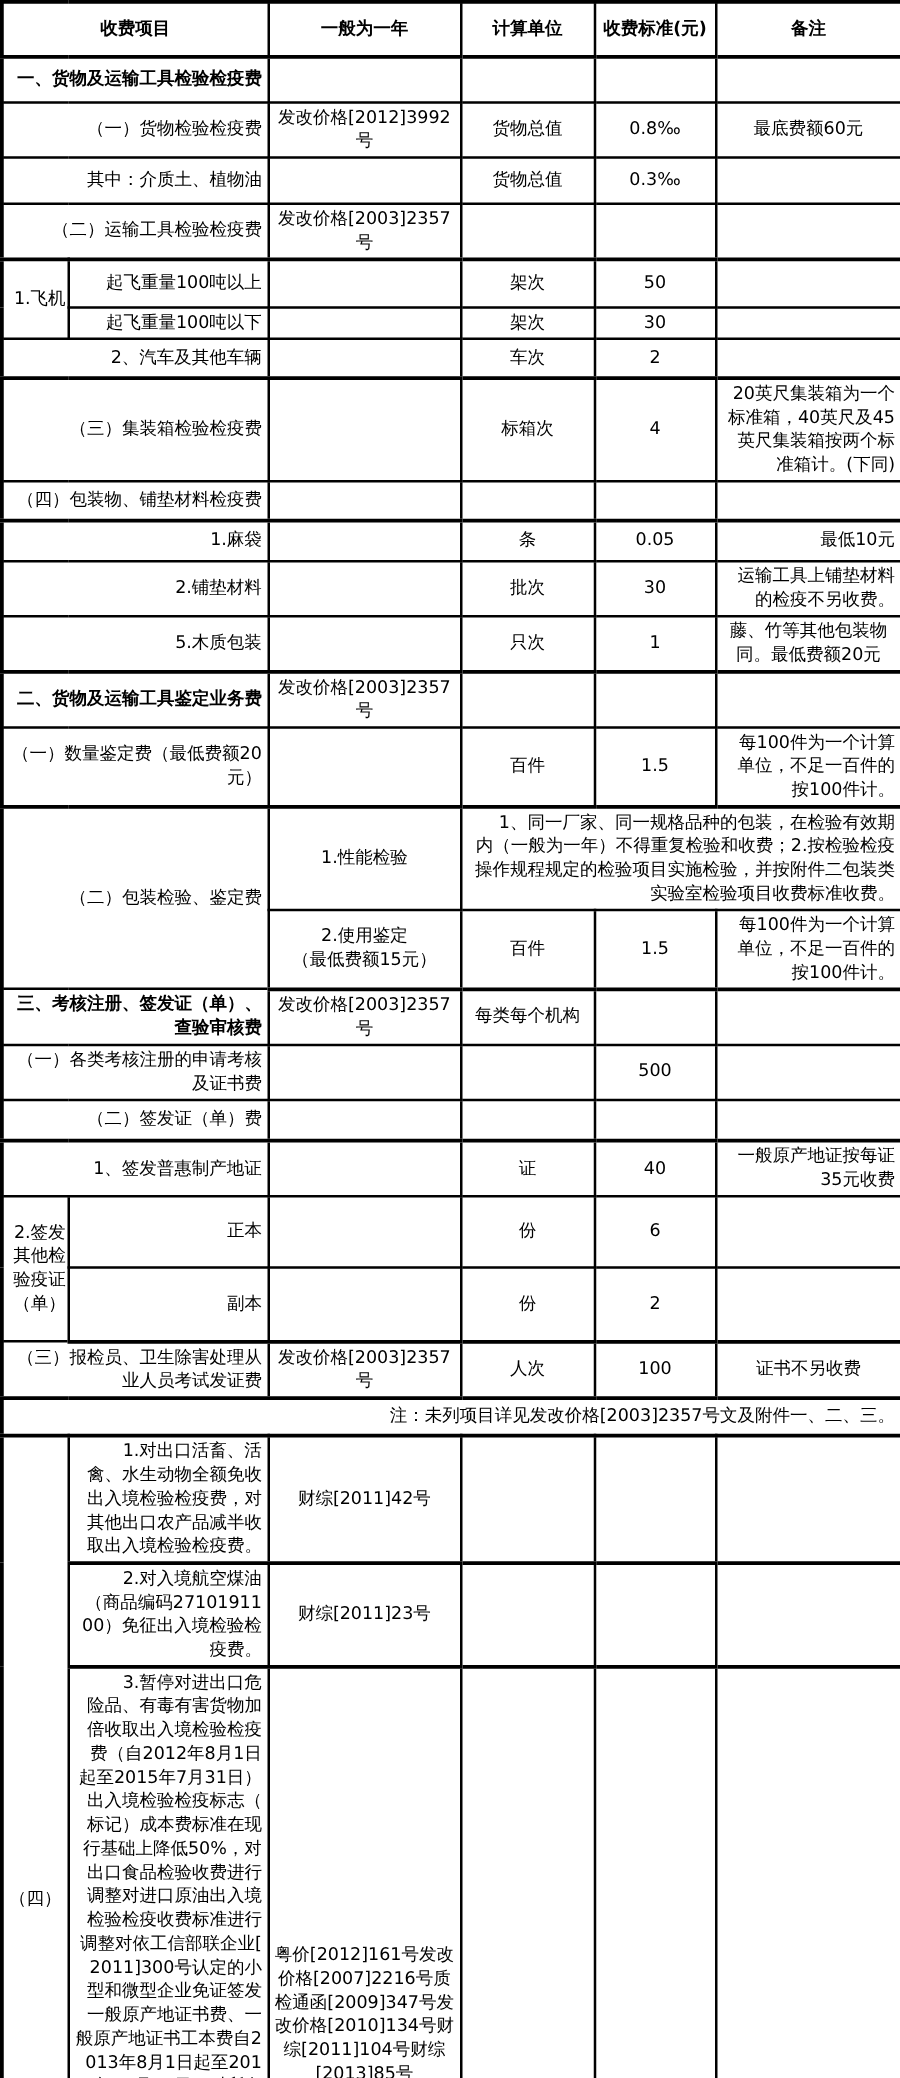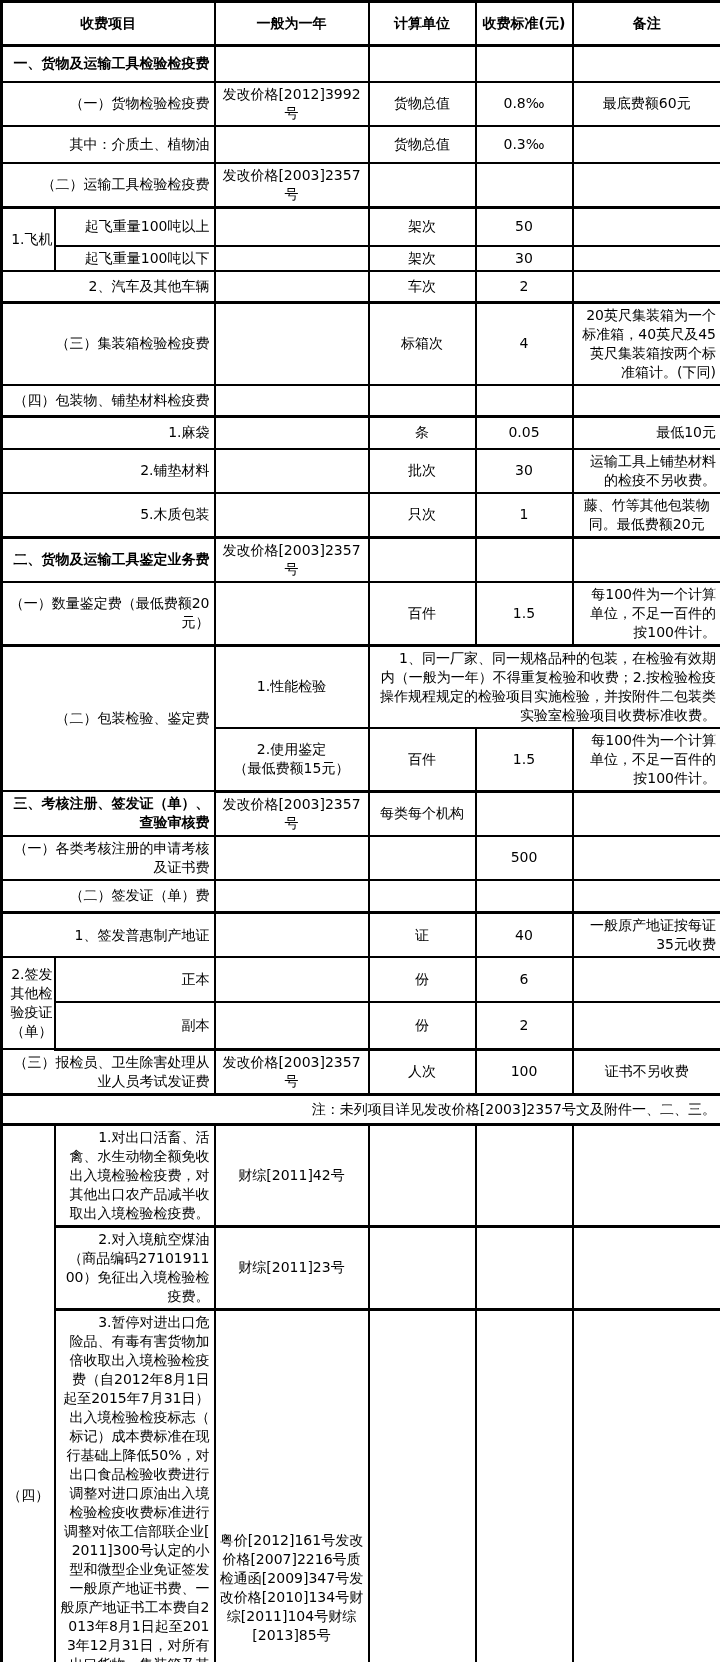--- a/index.html
+++ b/index.html
@@ -4,21 +4,21 @@
 <style>
   html,body{margin:0;padding:0;background:#fff;}
   body{font-family:"DejaVu Sans","Liberation Sans",sans-serif;color:#000;font-size:14px;}
   table{border-collapse:collapse;table-layout:fixed;width:720px;border:3px solid #000;}
   td,th{border:2px solid #000;padding:2px 4px;vertical-align:middle;line-height:19px;
         overflow:hidden;word-break:break-word;}
   th{font-weight:bold;}
   .c{text-align:center;}
   .l{text-align:right;}
   .bold{font-weight:bold;}
-  .lab{padding:7px 1px;}
+  .lab{padding:19px 1px;}
   .pre{white-space:pre-line;}
   .para{text-align:right;text-indent:2em;line-break:anywhere;}
   tr.tb>td,tr.tb>th{border-bottom-width:3px;}
 </style>
 </head>
 <body>
 
 <table>
   <colgroup>
     <col style="width:53px">

